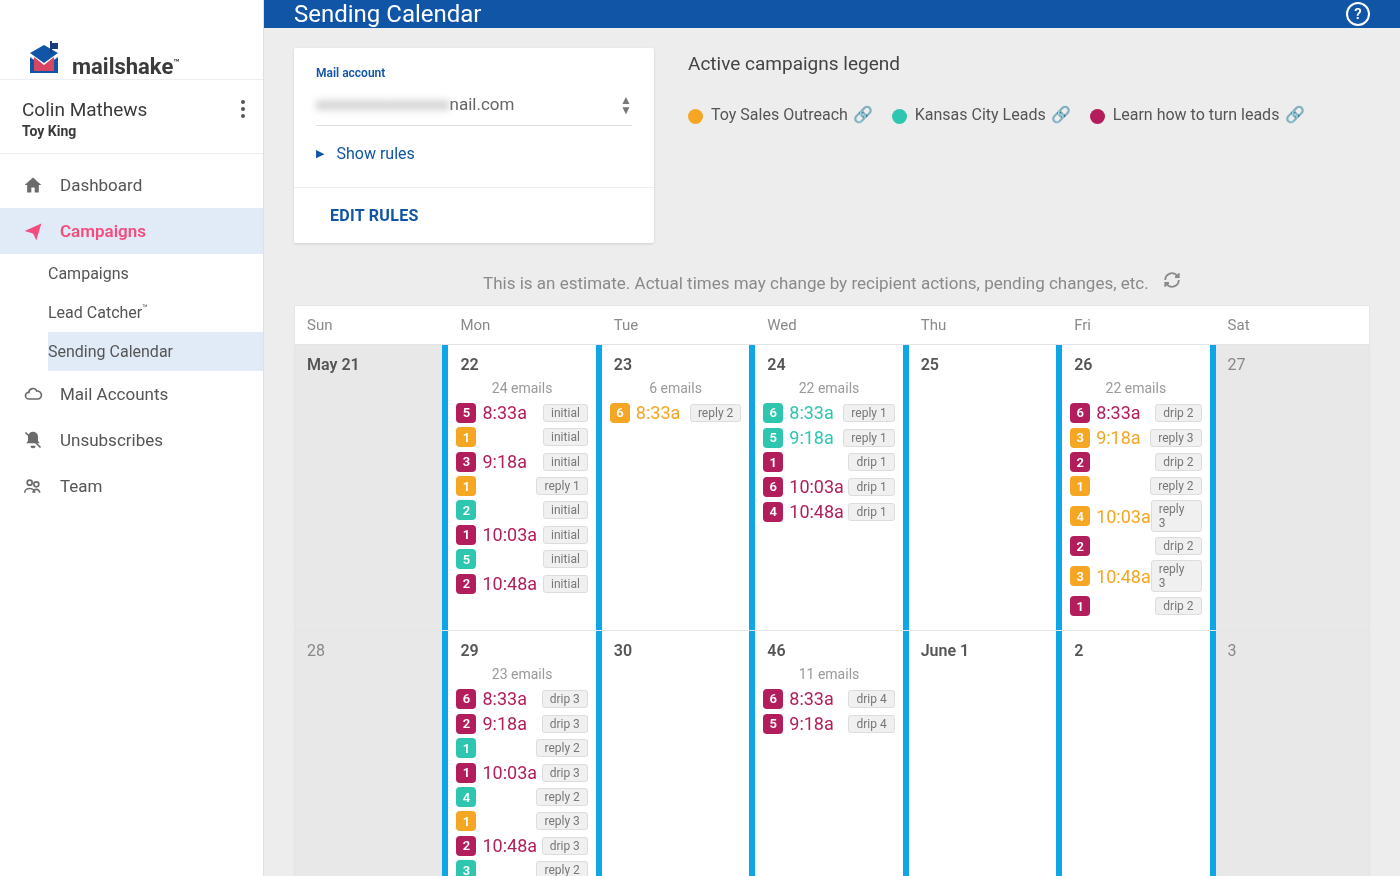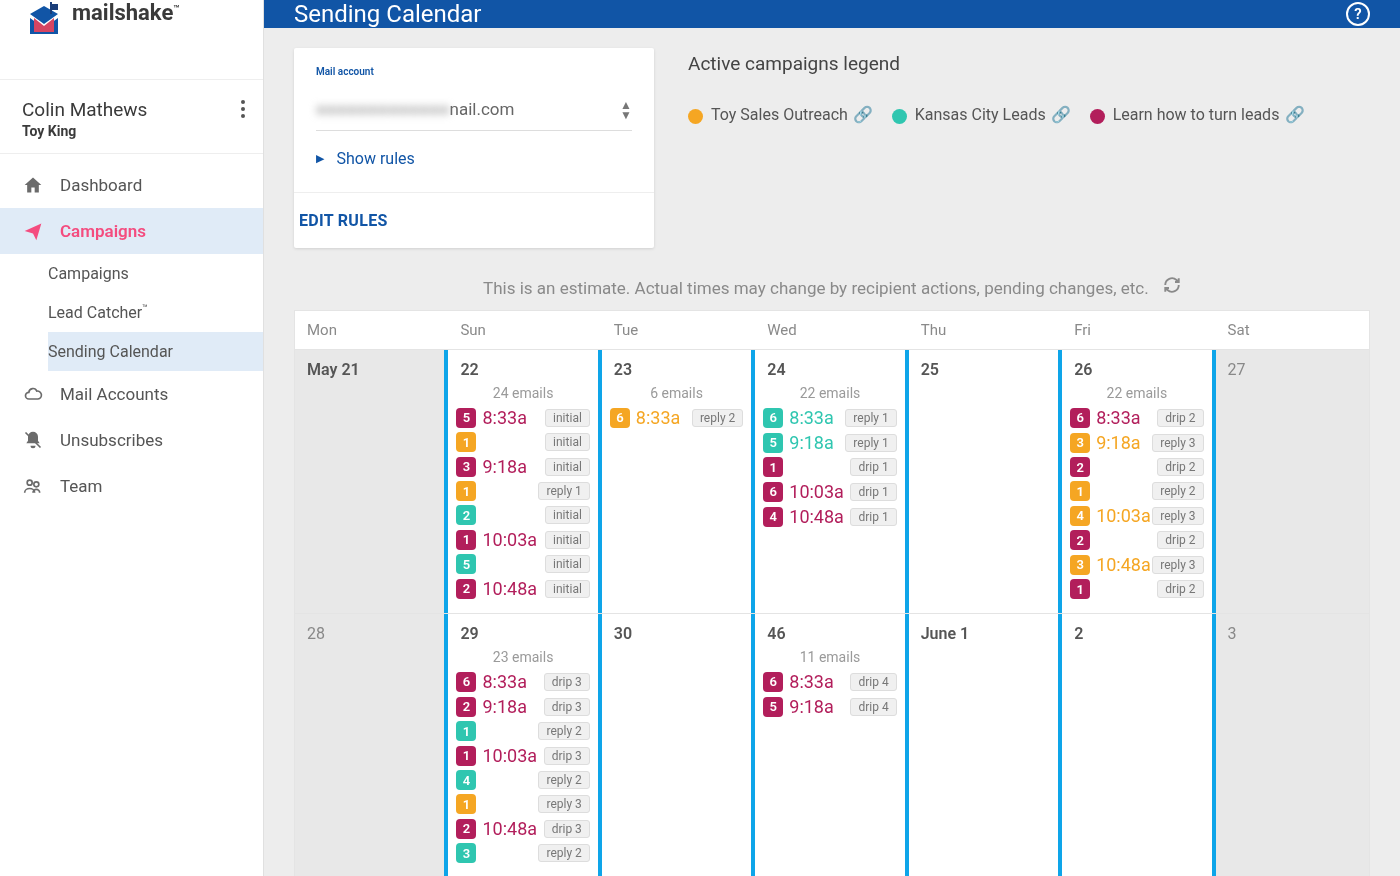--- a/index.html
+++ b/index.html
@@ -1,19 +1,19 @@
 <!DOCTYPE html>
 <html><head>
 <meta charset="utf-8">
 <style>
 *{box-sizing:border-box;margin:0;padding:0;font-family:-apple-system,BlinkMacSystemFont,"Segoe UI",Roboto,Helvetica,Arial,sans-serif}
 body{background:#f0f0f0;width:1400px;height:876px;overflow:hidden}
 .app{display:flex;height:876px}
 .sidebar{width:264px;background:#fff;border-right:1px solid #e0e0e0;display:flex;flex-direction:column}
-.logo{height:80px;display:flex;align-items:flex-start;padding:0 24px;border-bottom:1px solid #eee}
+.logo{height:80px;display:flex;align-items:flex-end;padding:0 24px;border-bottom:1px solid #eee}
 .logo-mark{width:40px;height:40px;position:relative;margin-right:8px}
 .logo-text{font-size:22px;font-weight:700;color:#3a3a3a}
 .logo-tm{font-size:10px;vertical-align:super}
 .user-block{padding:18px 22px 14px;border-bottom:1px solid #eee;position:relative}
 .user-name{font-size:19px;color:#3a3a3a;font-weight:400}
 .user-team{font-size:14px;color:#3a3a3a;font-weight:700;margin-top:2px}
 .user-menu{position:absolute;right:18px;top:20px;cursor:pointer}
 .nav{padding-top:8px}
 .nav-item{display:flex;align-items:flex-start;padding:13px 20px;color:#555;font-size:17px;cursor:pointer}
 .nav-item .ic{width:26px;margin-right:14px;display:inline-flex;justify-content:center;color:#6b6b6b}
@@ -24,44 +24,44 @@
 .sub .nav-item.sel{background:#e0ebf7}
 .tm{font-size:9px;vertical-align:super}
 .main{flex:1;display:flex;flex-direction:column;background:#ededed}
 .header{height:80px;background:#1155a6;display:flex;align-items:center;padding:0 30px;color:#fff}
 .header-title{font-size:24px;font-weight:400}
 .help{margin-left:auto;width:24px;height:24px;border:2px solid #fff;border-radius:50%;display:flex;align-items:center;justify-content:center;font-size:15px;font-weight:600;cursor:pointer}
 .content{padding:20px 30px}
 .top-row{display:flex;gap:34px;align-items:flex-start}
 .acct-card{background:#fff;border-radius:2px;box-shadow:0 1px 3px rgba(0,0,0,0.12);width:360px}
 .acct-body{padding:18px 22px 10px}
-.acct-label{color:#1155a6;font-size:10px;font-weight:600;margin-bottom:22px}
+.acct-label{color:#1155a6;font-size:12px;font-weight:600;margin-bottom:14px}
 .acct-select{display:flex;align-items:center;border-bottom:1px solid #ddd;padding-bottom:10px;cursor:pointer}
 .acct-email{font-size:17px;color:#666}
 .acct-blur{filter:blur(4px);color:#999}
 .acct-caret{margin-left:auto;color:#777;font-size:12px;line-height:10px}
 .show-rules{display:flex;align-items:center;color:#1155a6;padding:18px 0 14px;font-size:16px;cursor:pointer}
 .show-rules .tri{margin-right:12px;font-size:11px}
-.edit-rules{border-top:1px solid #eee;padding:18px 5px;color:#1155a6;font-weight:700;font-size:16px;letter-spacing:.3px;cursor:pointer}
+.edit-rules{border-top:1px solid #eee;padding:18px 36px;color:#1155a6;font-weight:700;font-size:16px;letter-spacing:.3px;cursor:pointer}
 .legend{padding-top:4px}
 .legend-title{font-size:19px;color:#444;margin-bottom:30px}
 .legend-items{display:flex;align-items:center;gap:18px;flex-wrap:wrap}
 .lg{display:flex;align-items:flex-end;font-size:16px;color:#555}
 .dot{width:15px;height:15px;border-radius:50%;margin-right:8px}
 .c-orange{background:#f5a623}
 .c-teal{background:#2fc6b0}
 .c-magenta{background:#b21e5b}
 .link-ic{color:#8badd6;margin-left:6px}
 .note{text-align:center;font-size:17px;color:#8a8a8a;margin:28px 0 12px}
 .refresh{display:inline-block;margin-left:10px;color:#8a8a8a;cursor:pointer}
 .cal{background:#fff;border:1px solid #e4e4e4}
 .dow{display:grid;grid-template-columns:repeat(7,1fr)}
 .dow div{padding:10px 12px;font-size:15px;color:#8a8a8a}
 .week{display:grid;grid-template-columns:repeat(7,1fr);border-top:1px solid #e4e4e4}
-.day{border-right:4px solid #0ea5e9;min-height:110px;padding:8px 8px 10px;font-size:15px}
+.day{border-right:6px solid #0ea5e9;min-height:110px;padding:8px 8px 10px;font-size:15px}
 .day:last-child{border-right:none}
 .day.off{background:#e8e8e8}
 .day-num{color:#555;font-weight:600;font-size:16px;padding:2px 4px 6px}
 .day-num.light{color:#888;font-weight:400}
 .email-count{text-align:center;color:#9a9a9a;font-size:14px;margin-bottom:6px}
 .ev{display:flex;align-items:center;margin-bottom:4px}
 .badge{min-width:20px;height:20px;border-radius:4px;color:#fff;font-size:13px;font-weight:600;display:flex;align-items:center;justify-content:center;margin-right:6px}
 .b-o{background:#f5a623}
 .b-t{background:#2fc6b0}
 .b-m{background:#b21e5b}
@@ -205,22 +205,22 @@
         <span>This is an estimate. Actual times may change by recipient actions, pending changes, etc.</span>
         <span class="refresh">
           <svg width="18" height="18" viewBox="0 0 24 24" fill="none" stroke="currentColor" stroke-width="2.5">
               <path d="M3 12a9 9 0 0115-6.7L21 8M21 3v5h-5M21 12a9 9 0 01-15 6.7L3 16M3 21v-5h5"></path>
             </svg>
         </span>
       </div>
 
       <div class="cal">
         <div class="dow">
+          <div>Sun</div>
           <div>Mon</div>
-          <div>Sun</div>
           <div>Tue</div>
           <div>Wed</div>
           <div>Thu</div>
           <div>Fri</div>
           <div>Sat</div>
         </div>
         <div class="week">
           <div class="day off">
               <div class="day-num">May  21</div>
             </div>

